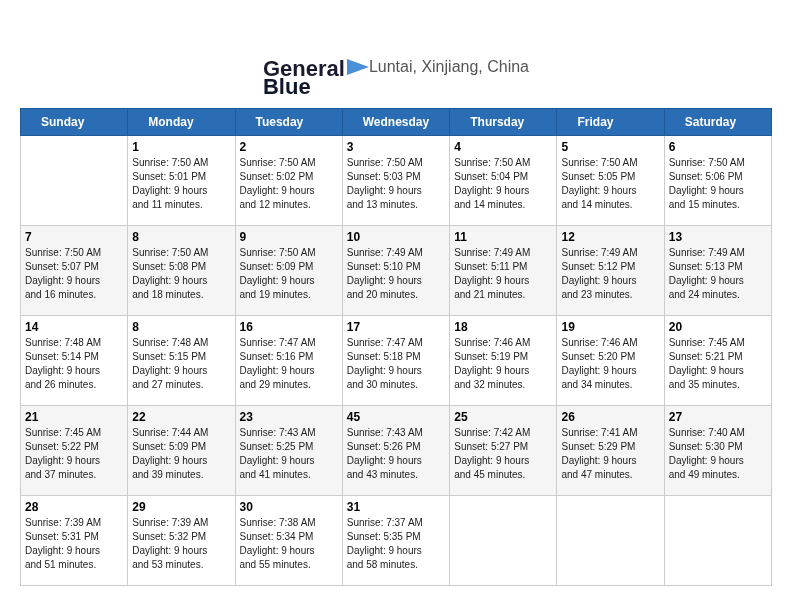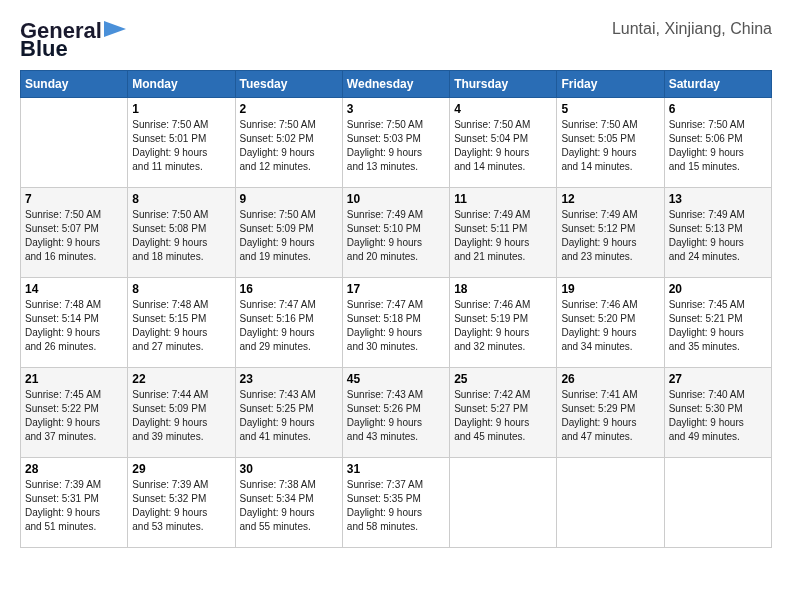--- a/index.html
+++ b/index.html
@@ -5,23 +5,24 @@
     * { box-sizing: border-box; margin: 0; padding: 0; }
     body {
       font-family: Arial, sans-serif;
       background: #fff;
       width: 792px;
       min-height: 612px;
       padding: 20px;
     }
     .header {
       display: flex;
-      justify-content: space-between;
+      justify-content: center;
       align-items: flex-start;
       margin-bottom: 10px;
+      margin-top: 38px;
     }
     .logo {
       display: flex;
       flex-direction: column;
       align-items: flex-start;
     }
     .logo-text {
       font-size: 22px;
       font-weight: bold;
       color: #1a1a2e;
@@ -42,21 +43,21 @@
       color: #555;
     }
     table {
       width: 100%;
       border-collapse: collapse;
       font-size: 11px;
     }
     thead tr th {
       background: #2a6db5;
       color: #fff;
-      padding: 6px 4px;
+      padding: 6px 20px;
       text-align: left;
       font-size: 12px;
       font-weight: bold;
       border: 1px solid #1e5a9a;
     }
     tbody tr td {
       border: 1px solid #ccc;
       padding: 4px;
       vertical-align: top;
       min-height: 70px;

